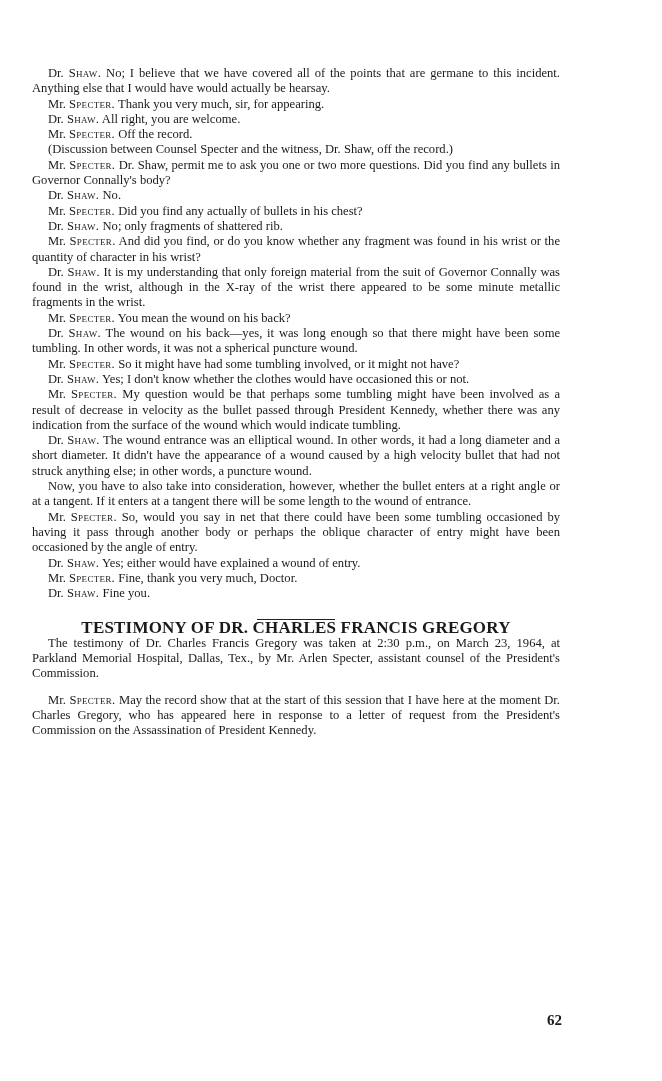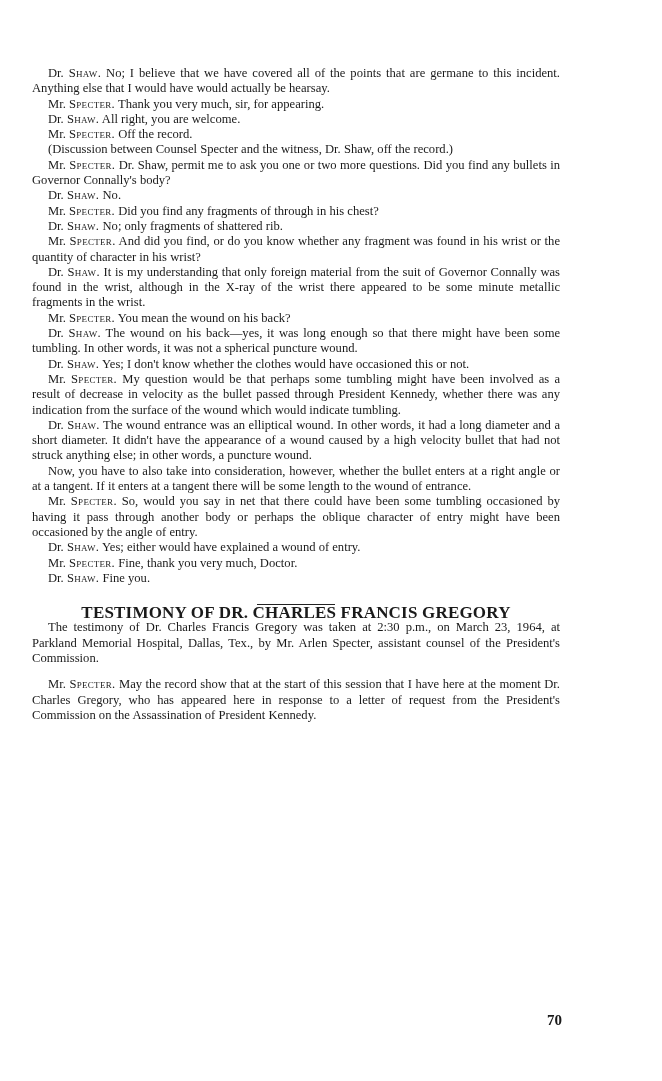--- a/index.html
+++ b/index.html
@@ -32,37 +32,38 @@
 
 <div class="page">
   <div id="part1">
       <p><span>Dr. </span><span class="sc">Shaw.</span> <span>No; I believe that we have covered all of the points that are germane to this incident. Anything else that I would have would actually be hearsay.</span></p>
       <p><span>Mr. </span><span class="sc">Specter.</span> <span>Thank you very much, sir, for appearing.</span></p>
       <p><span>Dr. </span><span class="sc">Shaw.</span> <span>All right, you are welcome.</span></p>
       <p><span>Mr. </span><span class="sc">Specter.</span> <span>Off the record.</span></p>
       <p><span>(Discussion between Counsel Specter and the witness, Dr. Shaw, off the record.)</span></p>
       <p><span>Mr. </span><span class="sc">Specter.</span> <span>Dr. Shaw, permit me to ask you one or two more questions. Did you find any bullets in Governor Connally's body?</span></p>
       <p><span>Dr. </span><span class="sc">Shaw.</span> <span>No.</span></p>
-      <p><span>Mr. </span><span class="sc">Specter.</span> <span>Did you find any fragments of through in his chest?</span></p>
+      <p><span>Mr. </span><span class="sc">Specter.</span> <span>Did you find any actually of bullets in his chest?</span></p>
       <p><span>Dr. </span><span class="sc">Shaw.</span> <span>No; only fragments of shattered rib.</span></p>
       <p><span>Mr. </span><span class="sc">Specter.</span> <span>And did you find, or do you know whether any fragment was found in his wrist or the quantity of character in his wrist?</span></p>
       <p><span>Dr. </span><span class="sc">Shaw.</span> <span>It is my understanding that only foreign material from the suit of Governor Connally was found in the wrist, although in the X-ray of the wrist there appeared to be some minute metallic fragments in the wrist.</span></p>
       <p><span>Mr. </span><span class="sc">Specter.</span> <span>You mean the wound on his back?</span></p>
       <p><span>Dr. </span><span class="sc">Shaw.</span> <span>The wound on his back—yes, it was long enough so that there might have been some tumbling. In other words, it was not a spherical puncture wound.</span></p>
+      <p><span>Mr. </span><span class="sc">Specter.</span> <span>So it might have had some tumbling involved, or it might not have?</span></p>
       <p><span>Dr. </span><span class="sc">Shaw.</span> <span>Yes; I don't know whether the clothes would have occasioned this or not.</span></p>
       <p><span>Mr. </span><span class="sc">Specter.</span> <span>My question would be that perhaps some tumbling might have been involved as a result of decrease in velocity as the bullet passed through President Kennedy, whether there was any indication from the surface of the wound which would indicate tumbling.</span></p>
       <p><span>Dr. </span><span class="sc">Shaw.</span> <span>The wound entrance was an elliptical wound. In other words, it had a long diameter and a short diameter. It didn't have the appearance of a wound caused by a high velocity bullet that had not struck anything else; in other words, a puncture wound.</span></p>
       <p><span>Now, you have to also take into consideration, however, whether the bullet enters at a right angle or at a tangent. If it enters at a tangent there will be some length to the wound of entrance.</span></p>
       <p><span>Mr. </span><span class="sc">Specter.</span> <span>So, would you say in net that there could have been some tumbling occasioned by having it pass through another body or perhaps the oblique character of entry might have been occasioned by the angle of entry.</span></p>
       <p><span>Dr. </span><span class="sc">Shaw.</span> <span>Yes; either would have explained a wound of entry.</span></p>
       <p><span>Mr. </span><span class="sc">Specter.</span> <span>Fine, thank you very much, Doctor.</span></p>
       <p><span>Dr. </span><span class="sc">Shaw.</span> <span>Fine you.</span></p>
     </div>
   <div class="rule"></div>
   <p class="heading">TESTIMONY OF DR. CHARLES FRANCIS GREGORY</p>
   <p>The testimony of Dr. Charles Francis Gregory was taken at 2:30 p.m., on March 23, 1964, at Parkland Memorial Hospital, Dallas, Tex., by Mr. Arlen Specter, assistant counsel of the President's Commission.</p>
   <div class="gap"></div>
   <div id="part2">
       <p><span>Mr. </span><span class="sc">Specter.</span> <span>May the record show that at the start of this session that I have here at the moment Dr. Charles Gregory, who has appeared here in response to a letter of request from the President's Commission on the Assassination of President Kennedy.</span></p>
     </div>
 </div>
 
-<div class="page-number">70</div>
+<div class="page-number">62</div>
 
 </body></html>

